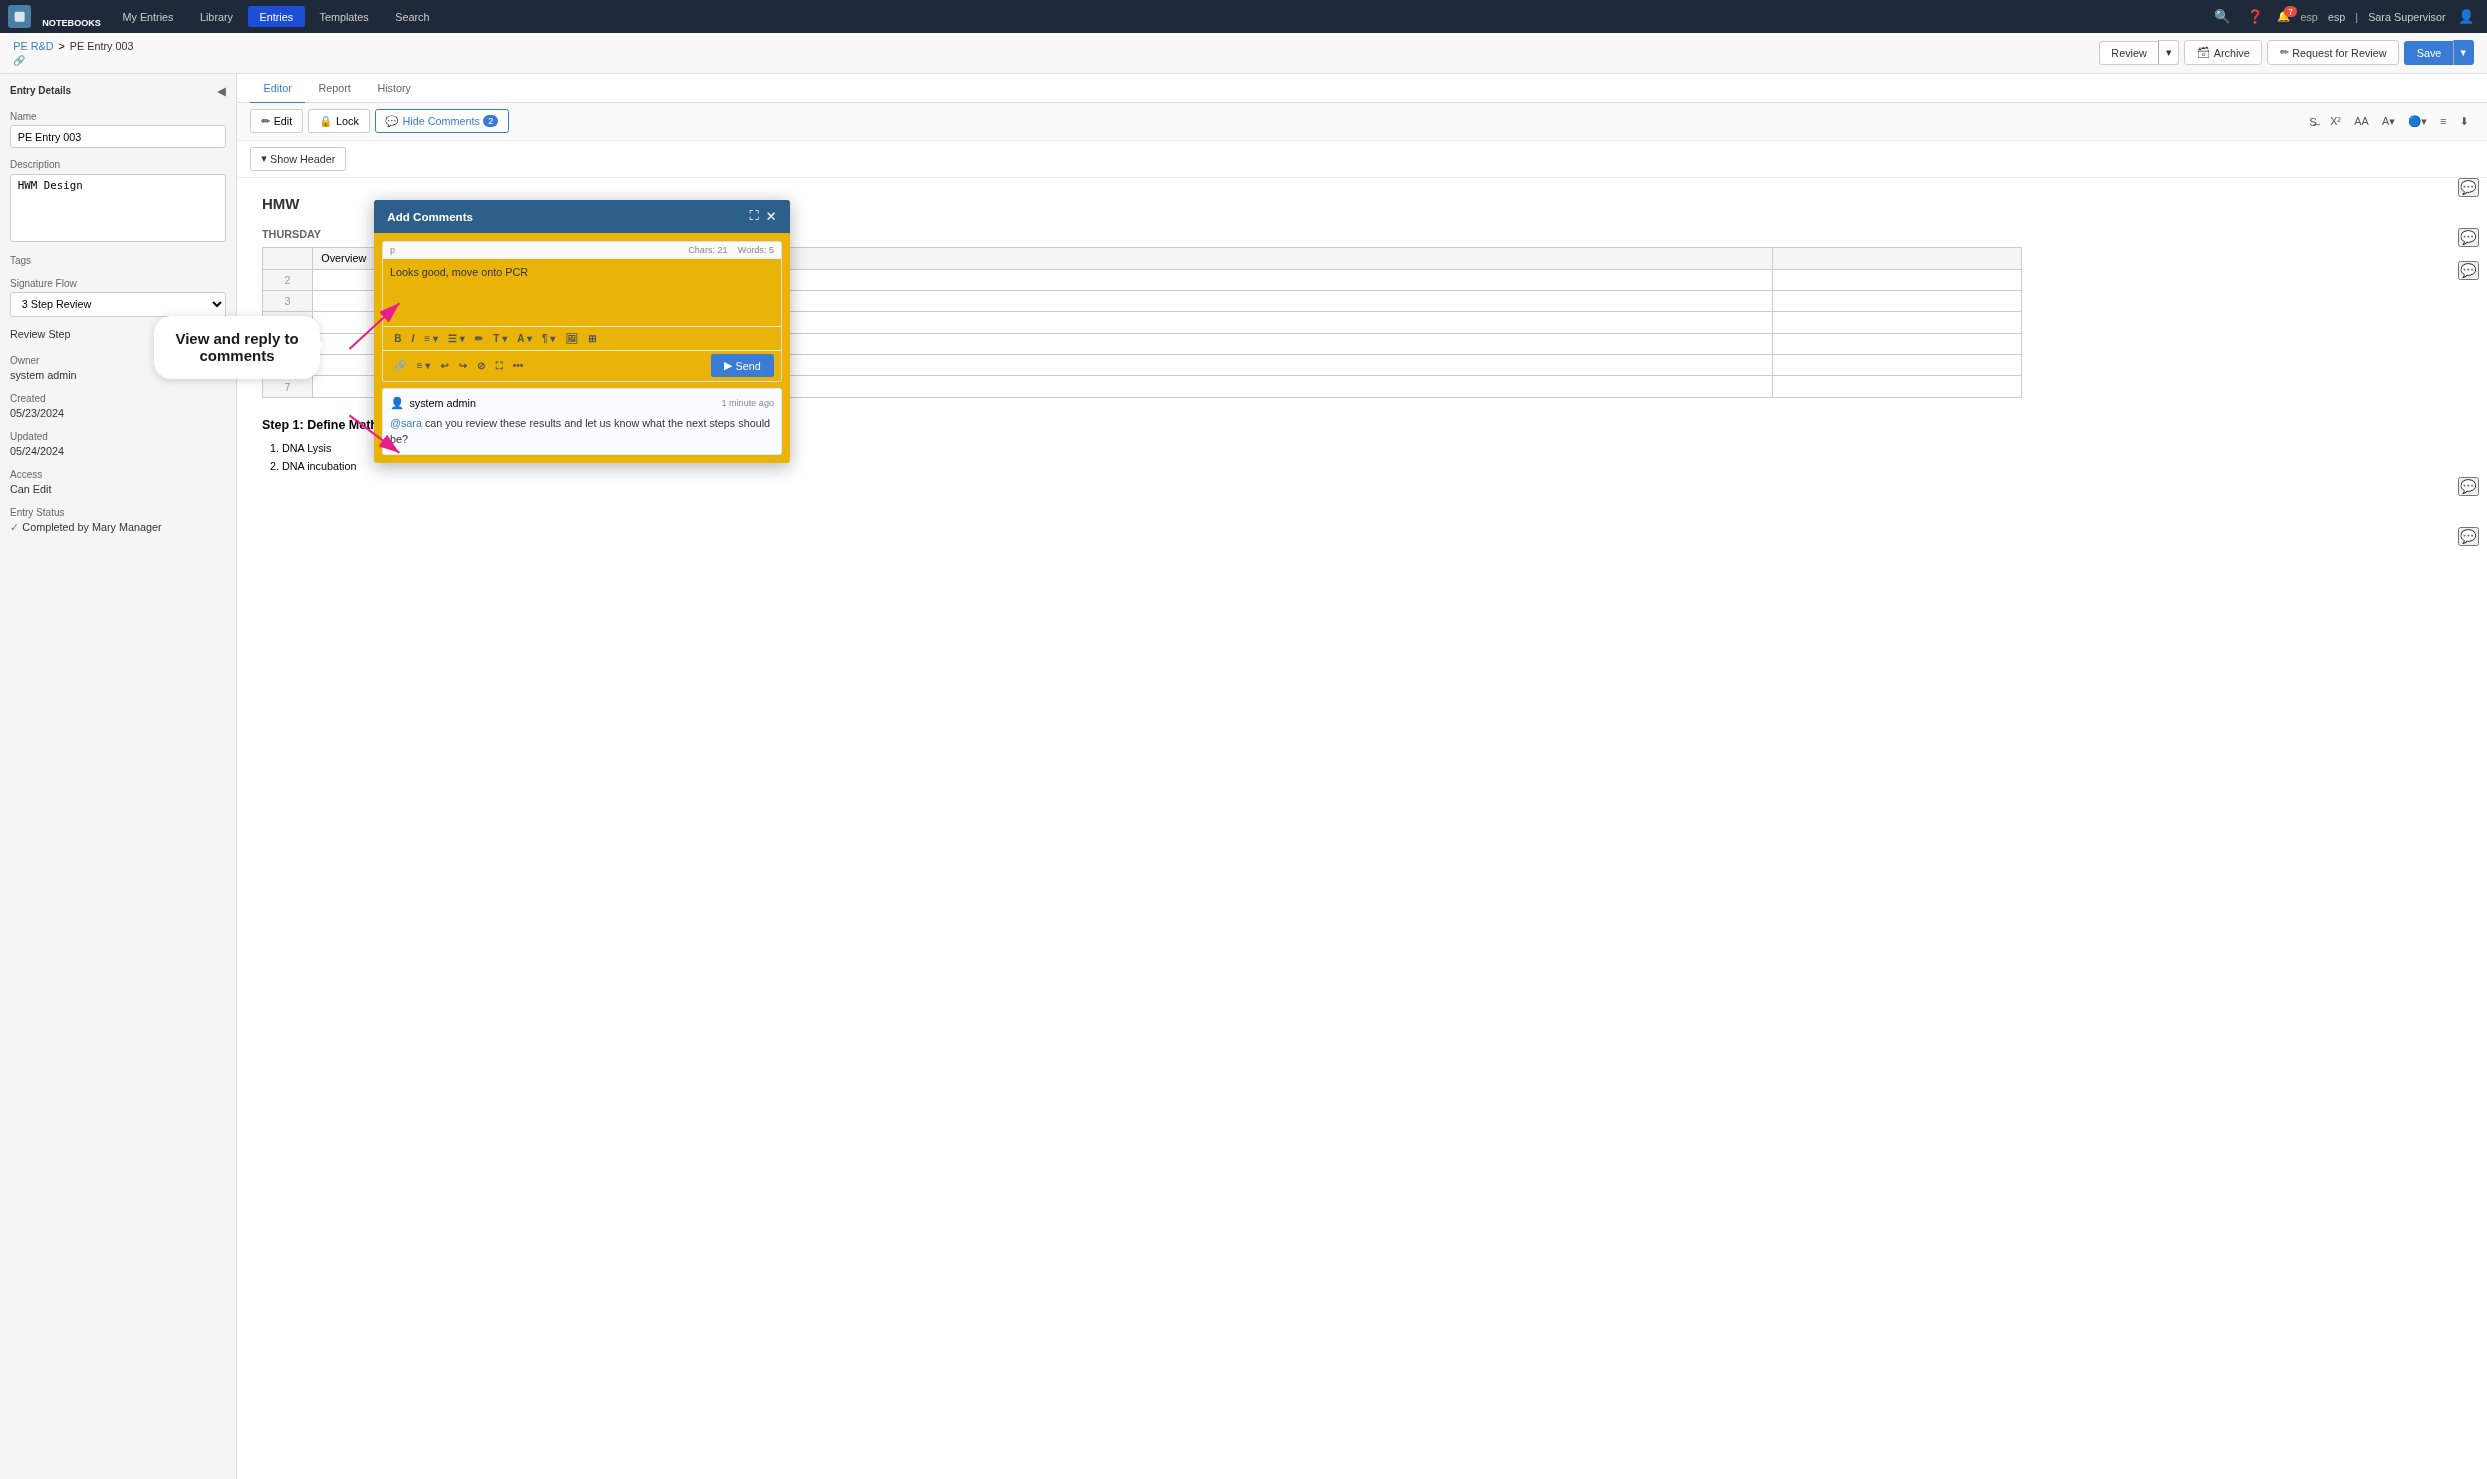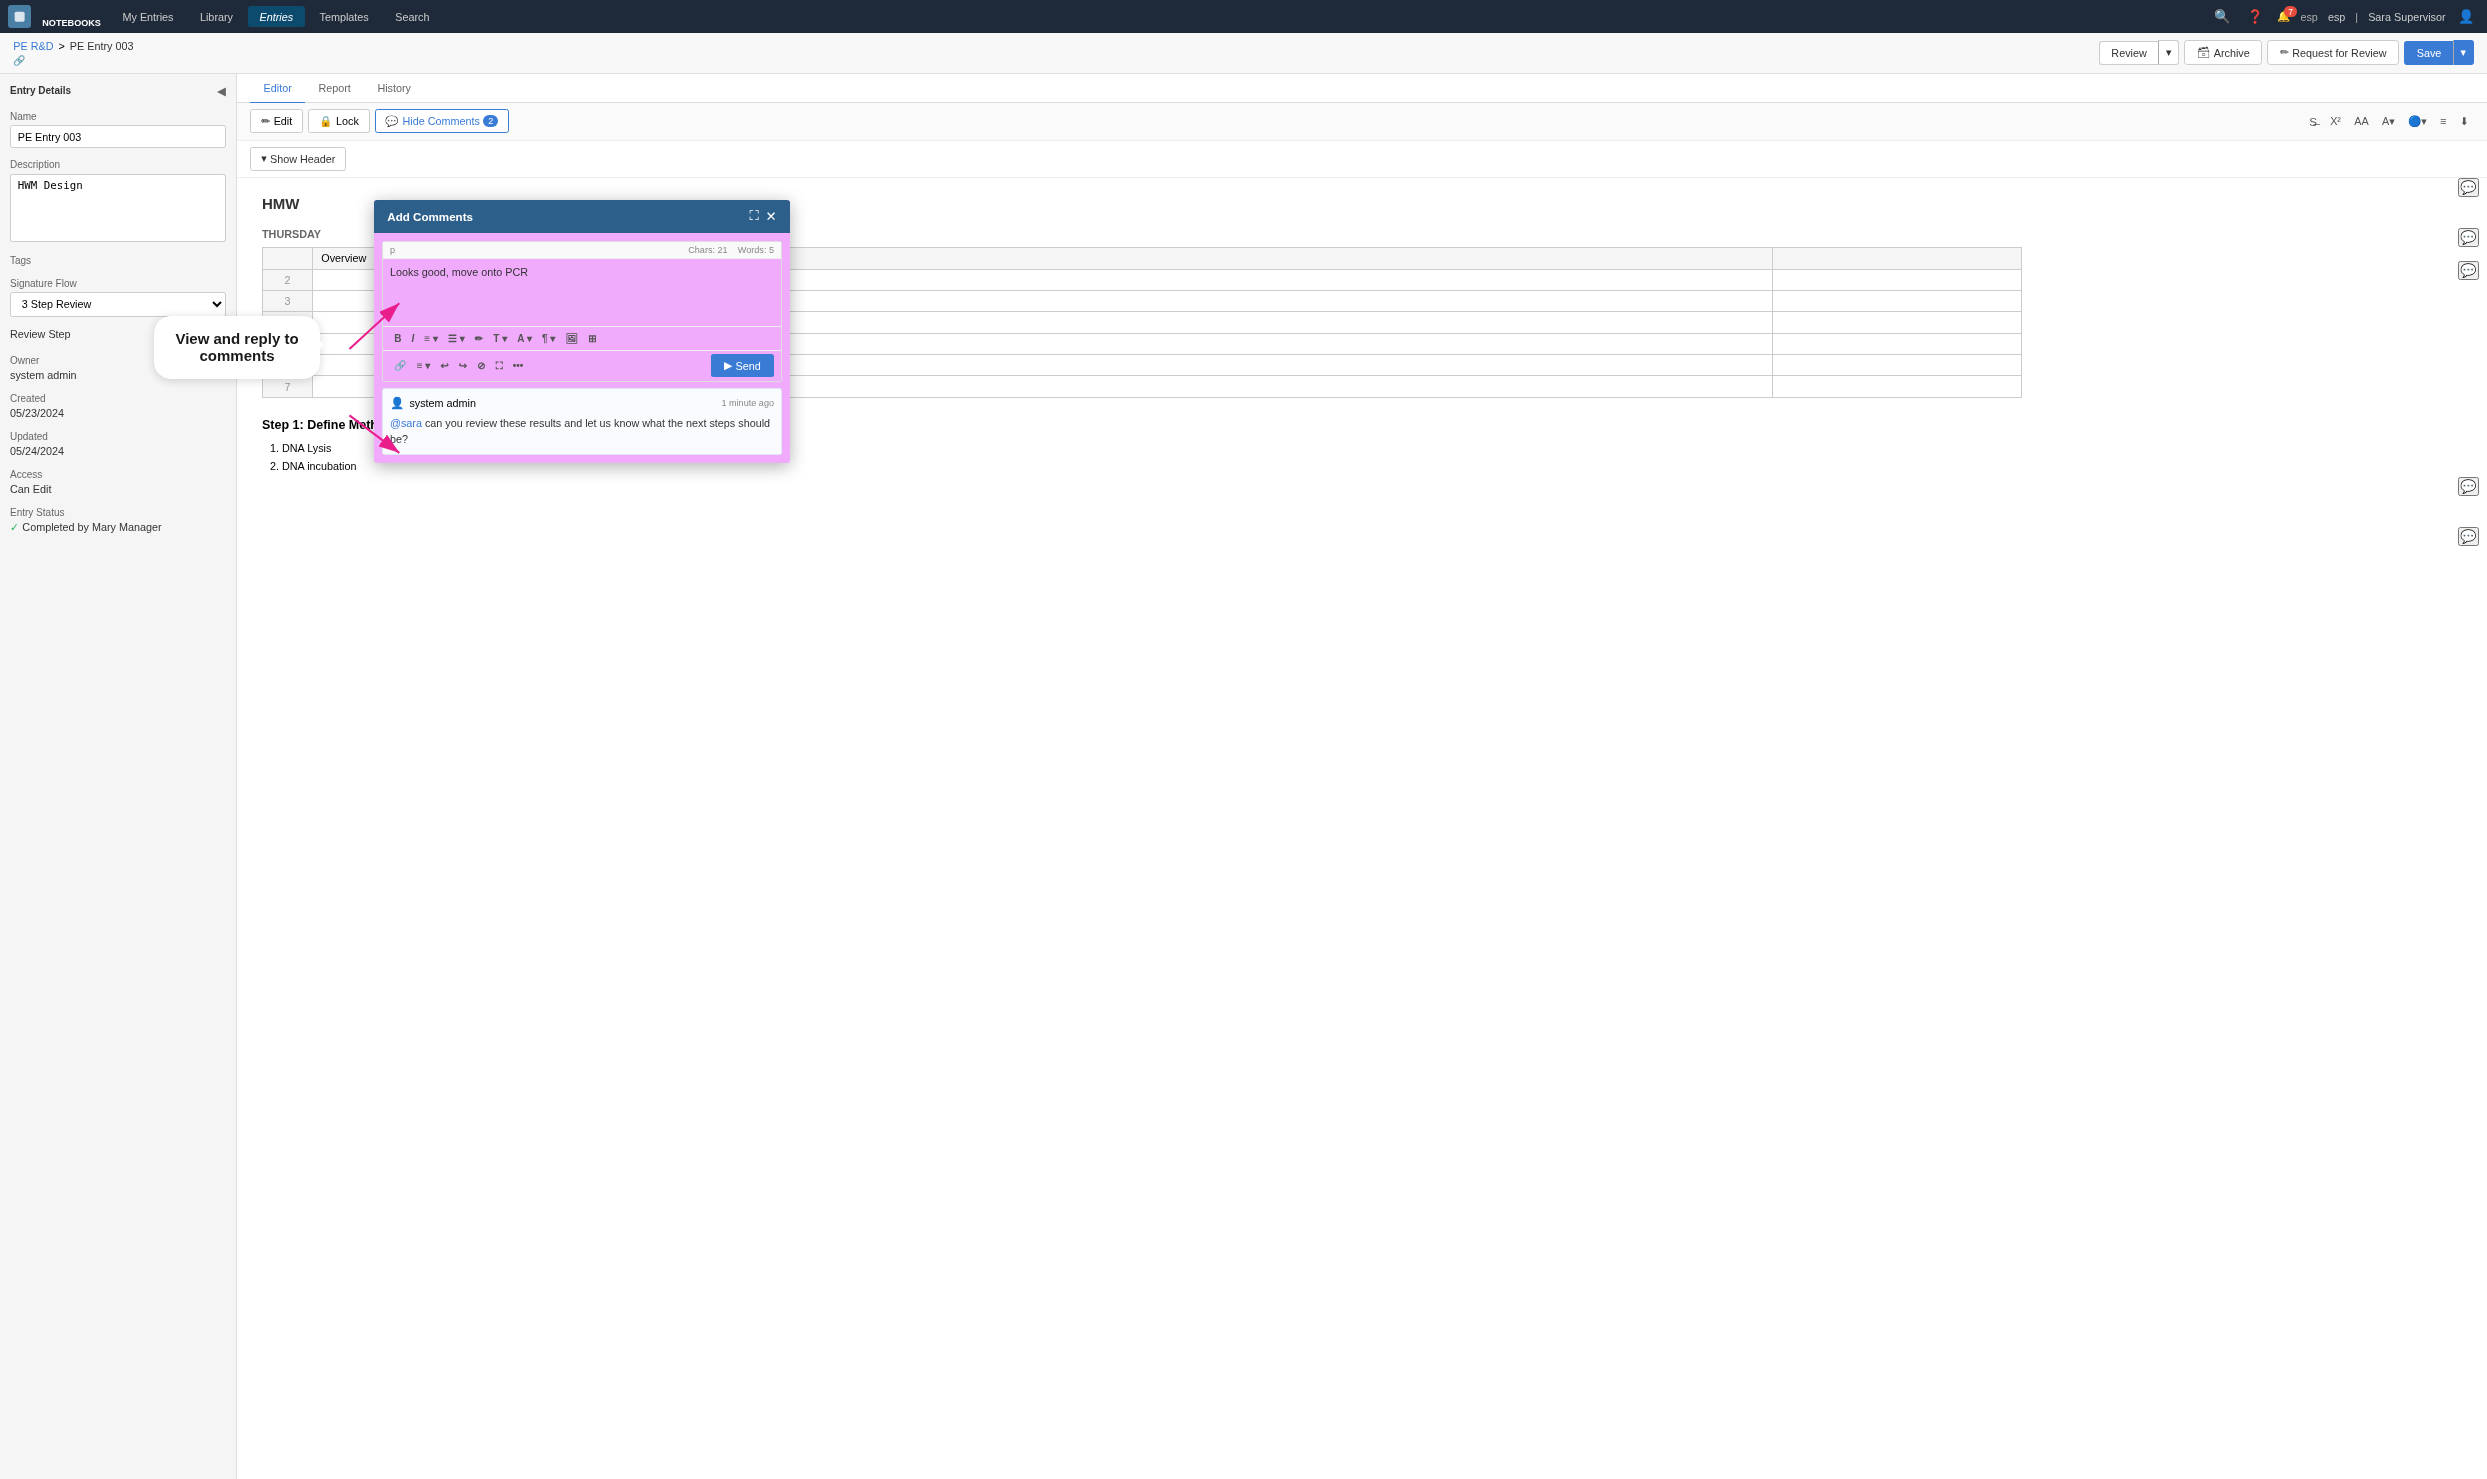--- a/index.html
+++ b/index.html
@@ -5,21 +5,21 @@
     * { box-sizing: border-box; margin: 0; padding: 0; }
     body { font-family: -apple-system, BlinkMacSystemFont, 'Segoe UI', Arial, sans-serif; font-size: 10.8px; background: #f0f0f0; overflow: hidden; }
 
     
     .top-nav {
       display: flex; align-items: center; background: #1e2a3a; height: 33px; padding: 0 8.3px; gap: 3.3px;
     }
     .nav-logo { color: white; font-size: 9.1px; font-weight: bold; display: flex; align-items: flex-end; gap: 11px; margin-right: 6.7px; }
     .nav-logo-icon { width: 23px; height: 23px; background: #4a7fa5; border-radius: 3.3px; display: flex; align-items: center; justify-content: center; }
     .nav-btn { color: #ccc; background: transparent; border: none; padding: 4.2px 11.6px; border-radius: 2.5px; cursor: pointer; font-size: 10.8px; }
-    .nav-btn.active { background: #0c4a6e; color: white; font-style: italic; }
+    .nav-btn.active { background: #1d4ed8; color: white; }
     .nav-right { margin-left: auto; display: flex; align-items: center; gap: 10px; color: #ccc; font-size: 10.8px; }
     .nav-icon-btn { background: none; border: none; color: #ccc; cursor: pointer; font-size: 13.3px; padding: 3.3px; }
     .notif-badge { position: relative; display: inline-block; }
     .badge { background: #e74c3c; color: white; font-size: 8.3px; border-radius: 8.3px; padding: 0.8px 4.2px; position: absolute; top: -4.2px; right: -6.7px; }
 
     
     .breadcrumb-bar { background: #f8f8f8; border-bottom: 0.8px solid #ddd; padding: 6.7px 13.3px; display: flex; align-items: center; justify-content: space-between; }
     .breadcrumb { display: flex; align-items: center; gap: 5px; font-size: 10.8px; }
     .breadcrumb a { color: #3a7bd5; text-decoration: none; }
     .breadcrumb-current { color: #333; font-weight: 500; }
@@ -83,21 +83,21 @@
 
     
     .step-section { margin-top: 20px; }
     .step-title { font-size: 12.5px; font-weight: bold; margin-bottom: 10px; }
     .step-list { margin-left: 20px; }
     .step-list li { margin-bottom: 6.7px; font-size: 10.8px; }
 
     
     .comment-icon-right { position: absolute; right: 8.3px; color: #3a7bd5; font-size: 13.3px; cursor: pointer; }
     .fmt-btn { background: none; border: none; cursor: pointer; color: #555; font-size: 10.8px; padding: 2.5px 5px; }
-    .modal { background: #f0abfc; border-radius: 3.3px; box-shadow: 0 3.3px 16.6px rgba(0,0,0,0.3); width: 416px; max-height: 349px; display: flex; flex-direction: column; position: absolute; top: 200px; left: 374px; }
+    .modal { background: #eab308; border-radius: 3.3px; box-shadow: 0 3.3px 16.6px rgba(0,0,0,0.3); width: 416px; max-height: 349px; display: flex; flex-direction: column; position: absolute; top: 200px; left: 374px; }
     .modal-header { background: #2c5f8a; color: white; padding: 8.3px 13.3px; border-radius: 3.3px 3.3px 0 0; display: flex; align-items: center; justify-content: space-between; }
     .modal-title { font-size: 11.6px; font-weight: 600; }
     .modal-header-btns { display: flex; align-items: center; gap: 6.7px; }
     .modal-icon-btn { background: none; border: none; color: white; cursor: pointer; font-size: 13.3px; }
     .modal-body { padding: 8.3px; display: flex; flex-direction: column; gap: 0; }
     .comment-editor-area { border: 0.8px solid #ddd; border-radius: 2.5px; margin-bottom: 6.7px; }
     .comment-editor-header { display: flex; align-items: center; justify-content: space-between; padding: 3.3px 6.7px; background: #f9f9f9; border-bottom: 0.8px solid #eee; font-size: 9.1px; color: #888; }
     .comment-text-area { padding: 6.7px; min-height: 67px; font-size: 10.8px; color: #333; }
     .comment-toolbar { display: flex; align-items: center; gap: 1.7px; padding: 3.3px 6.7px; border-top: 0.8px solid #eee; flex-wrap: wrap; }
     .c-btn { background: none; border: none; cursor: pointer; color: #555; font-size: 10px; padding: 2.5px 4.2px; font-weight: bold; }

